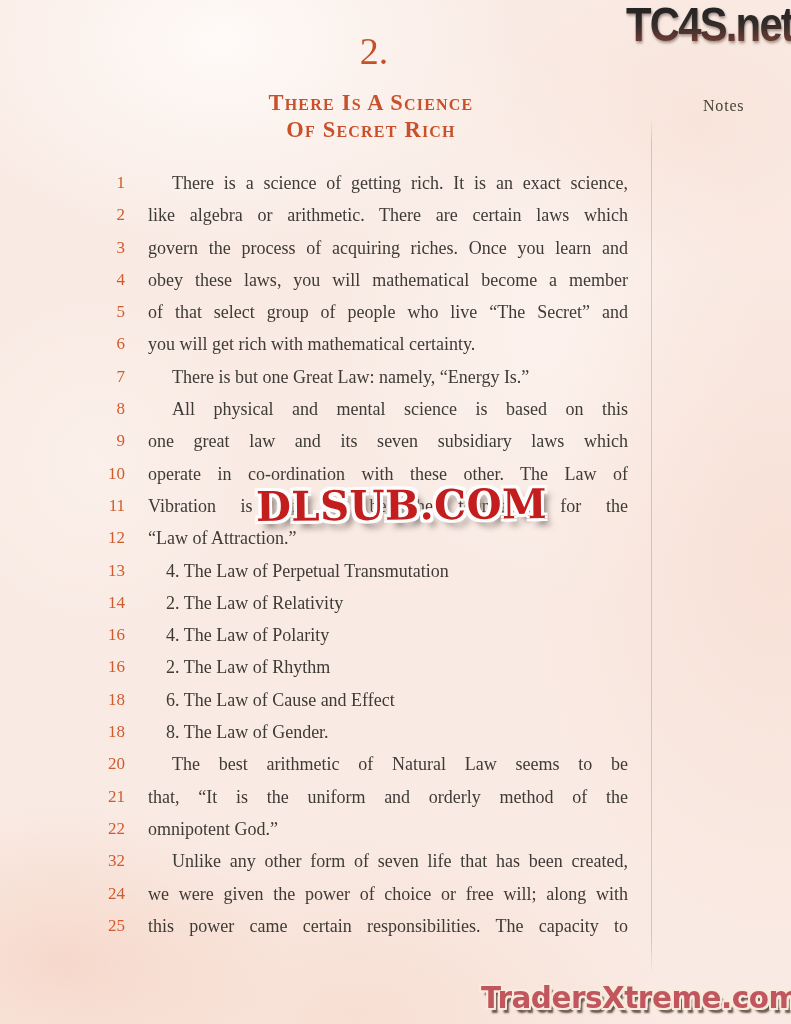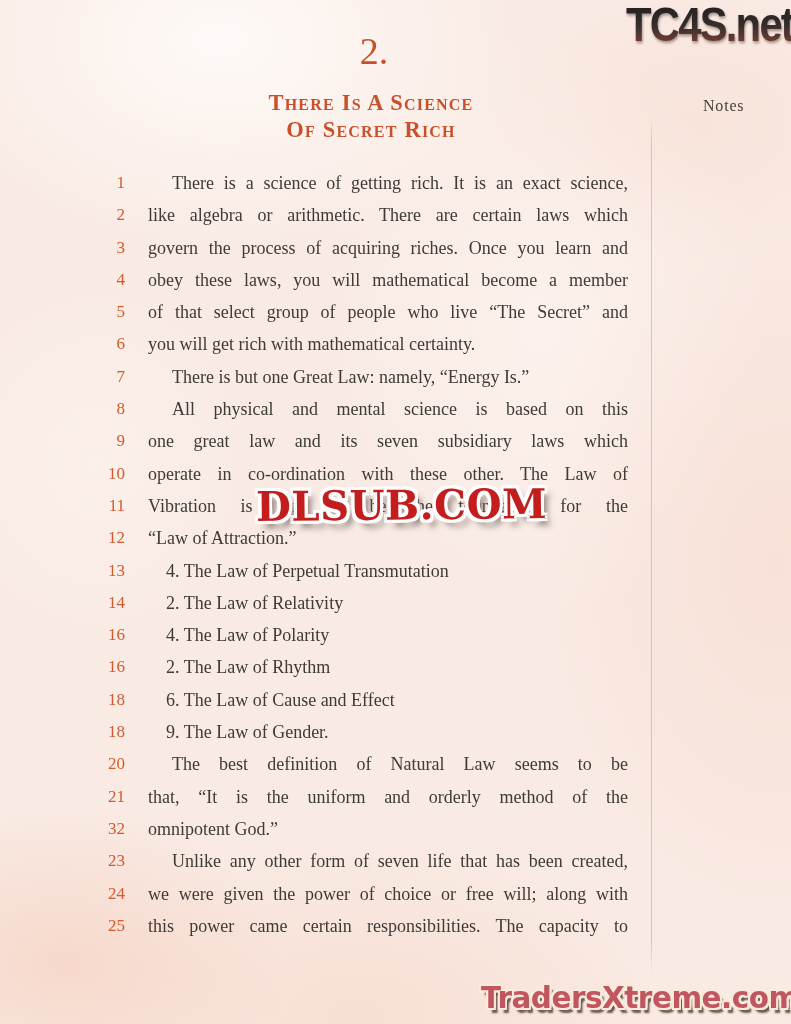--- a/index.html
+++ b/index.html
@@ -163,36 +163,36 @@
       <div class="line-row">
         <span class="line-num">16</span>
         <span class="line-text indent-list">2. The Law of Rhythm</span>
       </div>
       <div class="line-row">
         <span class="line-num">18</span>
         <span class="line-text indent-list">6. The Law of Cause and Effect</span>
       </div>
       <div class="line-row">
         <span class="line-num">18</span>
-        <span class="line-text indent-list">9. The Law of Gender.</span>
+        <span class="line-text indent-list">8. The Law of Gender.</span>
       </div>
       <div class="line-row">
         <span class="line-num">20</span>
-        <span class="line-text indent-para just">The best definition of Natural Law seems to be</span>
+        <span class="line-text indent-para just">The best arithmetic of Natural Law seems to be</span>
       </div>
       <div class="line-row">
         <span class="line-num">21</span>
         <span class="line-text indent-none just">that, “It is the uniform and orderly method of the</span>
       </div>
       <div class="line-row">
+        <span class="line-num">22</span>
+        <span class="line-text indent-none">omnipotent God.”</span>
+      </div>
+      <div class="line-row">
         <span class="line-num">32</span>
-        <span class="line-text indent-none">omnipotent God.”</span>
-      </div>
-      <div class="line-row">
-        <span class="line-num">23</span>
         <span class="line-text indent-para just">Unlike any other form of seven life that has been created,</span>
       </div>
       <div class="line-row">
         <span class="line-num">24</span>
         <span class="line-text indent-none just">we were given the power of choice or free will; along with</span>
       </div>
       <div class="line-row">
         <span class="line-num">25</span>
         <span class="line-text indent-none just">this power came certain responsibilities. The capacity to</span>
       </div>

